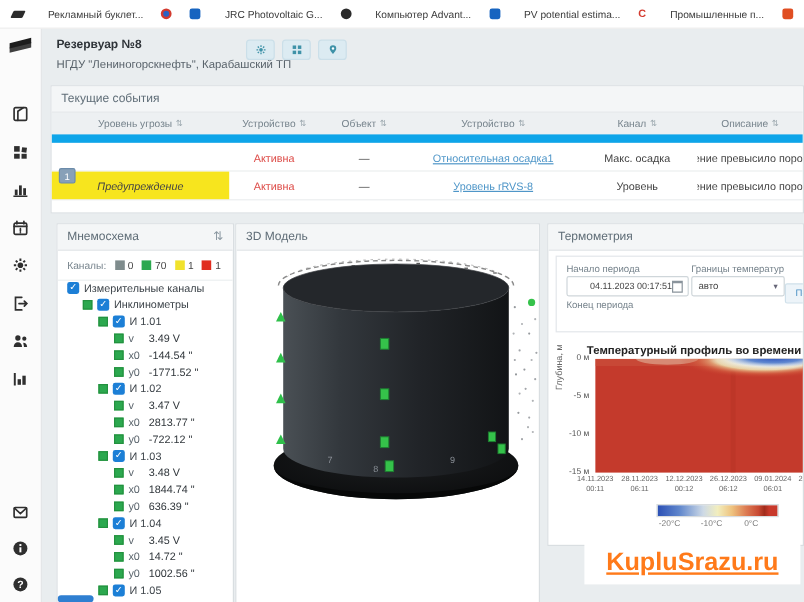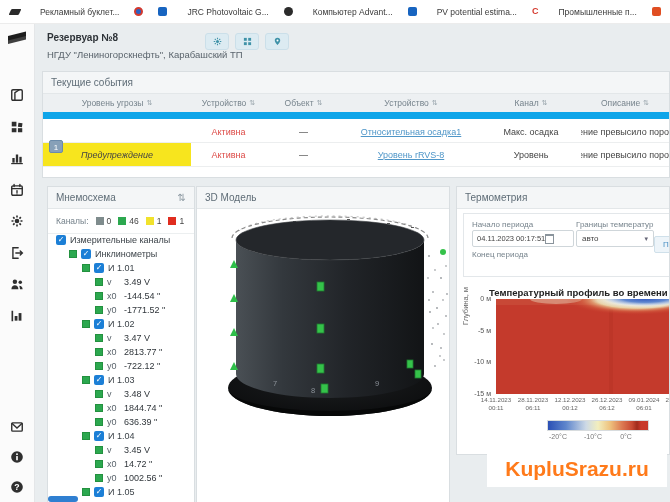--- a/index.html
+++ b/index.html
@@ -63,21 +63,21 @@
   .tval{color:#30363b;}
   #mscroll{position:absolute;left:0px;top:309px;width:30px;height:6px;background:#2f7fd1;border-radius:3px;cursor:grab;}
   .fltico{color:#8b98a1;font-size:10px;cursor:pointer;}
   
   #model3d{left:196px;top:186px;width:254px;height:356px;}
   
   #thermo{left:456px;top:186px;width:214px;height:269px;}
   #tform{position:absolute;left:6px;top:26px;width:250px;height:62px;border:1px solid #e3e7ea;background:#fff;}
   .flabel{position:absolute;font-size:8px;color:#76838c;}
   .inputbox{position:absolute;height:15px;border:1px solid #cfd6da;border-radius:2px;background:#fff;
-    display:flex;align-items:center;justify-content:flex-start;padding:0 4px;font-size:7.5px;color:#444;cursor:text;}
+    display:flex;align-items:center;justify-content:flex-end;padding:0 4px;font-size:7.5px;color:#444;cursor:text;}
   .calico{width:7px;height:7px;border:1px solid #8a949c;border-top:2px solid #8a949c;display:inline-block;}
   .selectbox{position:absolute;height:15px;border:1px solid #cfd6da;border-radius:2px;background:#fff;
     display:flex;align-items:center;justify-content:space-between;padding:0 5px;font-size:8px;color:#444;cursor:pointer;}
   .chev{font-size:7px;color:#667;}
   #showbtn{position:absolute;left:190px;top:22px;width:70px;height:17px;background:#edf4f9;border:1px solid #cfe0ea;
     border-radius:2px;color:#4a90c4;font-size:8px;cursor:pointer;text-align:left;padding:0 0 0 8px;}
   #cht-title{position:absolute;left:32px;top:100px;width:220px;font-size:9.5px;font-weight:bold;color:#222;
     white-space:nowrap;}
   #ylab{position:absolute;left:4px;top:138px;font-size:7.5px;color:#666;transform:rotate(-90deg);
     transform-origin:left top;writing-mode:horizontal-tb;white-space:nowrap;}
@@ -276,21 +276,21 @@
       <span class="fltico">⇅</span>
     </div>
     <div id="chrow">
       <span>Каналы:</span>
     <span class="chip">
           <span class="chipbox" style="background: rgb(127, 140, 141);"></span>
           <span>0</span>
         </span>
         <span class="chip">
           <span class="chipbox" style="background: rgb(44, 168, 79);"></span>
-          <span>46</span>
+          <span>70</span>
         </span>
         <span class="chip">
           <span class="chipbox" style="background: rgb(241, 226, 44);"></span>
           <span>1</span>
         </span>
         <span class="chip">
           <span class="chipbox" style="background: rgb(224, 45, 31);"></span>
           <span>1</span>
         </span>
       </div>
@@ -555,14 +555,14 @@
         </div>
       </div>
     <div id="cbar"></div>
     <div id="cblabs">
         <span class="cblab" style="left: 98px;">-20°C</span>
         <span class="cblab" style="left: 133px;">-10°C</span>
         <span class="cblab" style="left: 166px;">0°C</span>
       </div>
   </div>
 
-  <div id="wm" style="color: rgb(255, 122, 26);">KupluSrazu.ru</div>
+  <div id="wm" style="color: rgb(255, 122, 26); text-decoration: underline;">KupluSrazu.ru</div>
 </div>
 
 </body></html>

